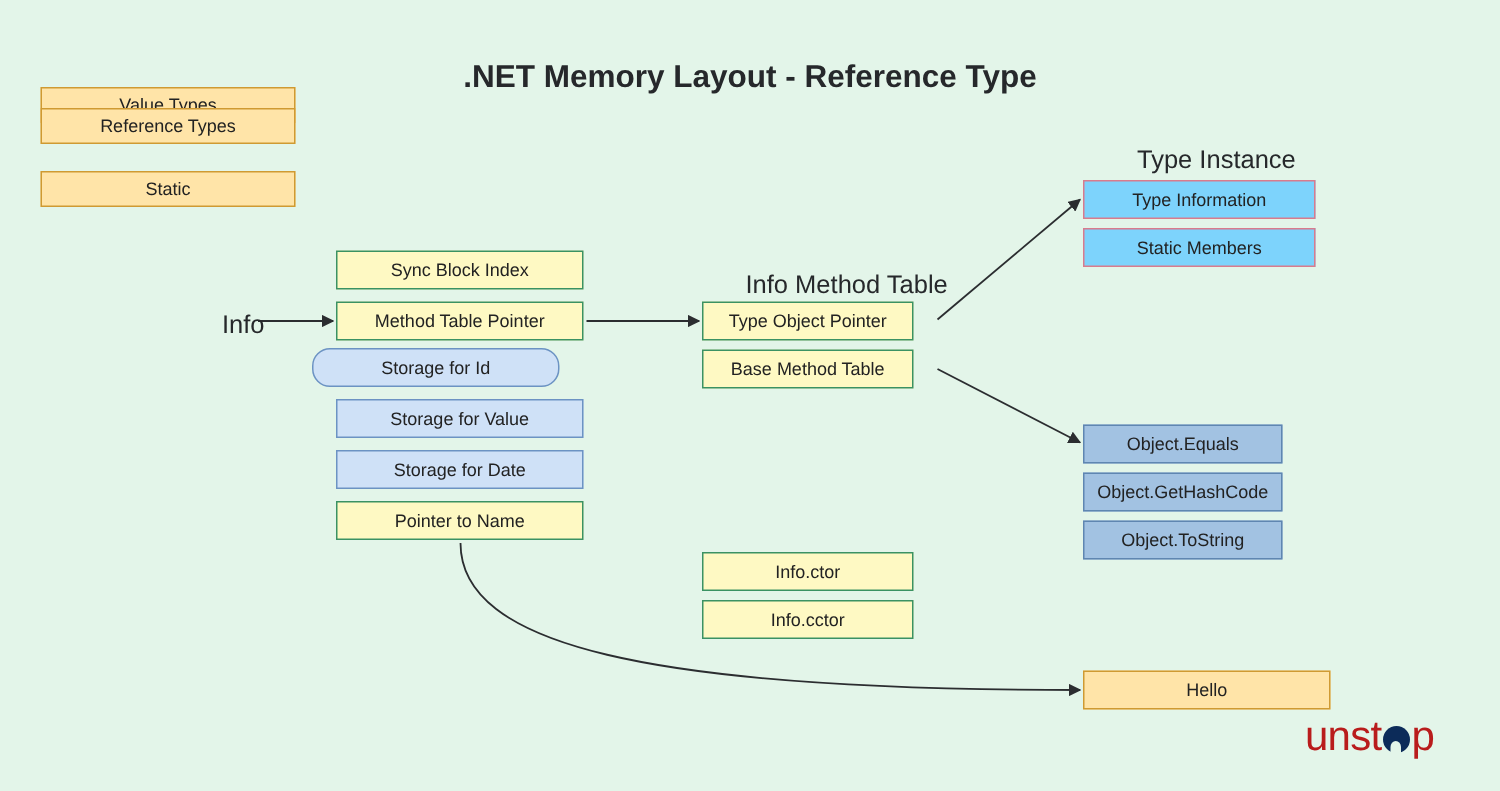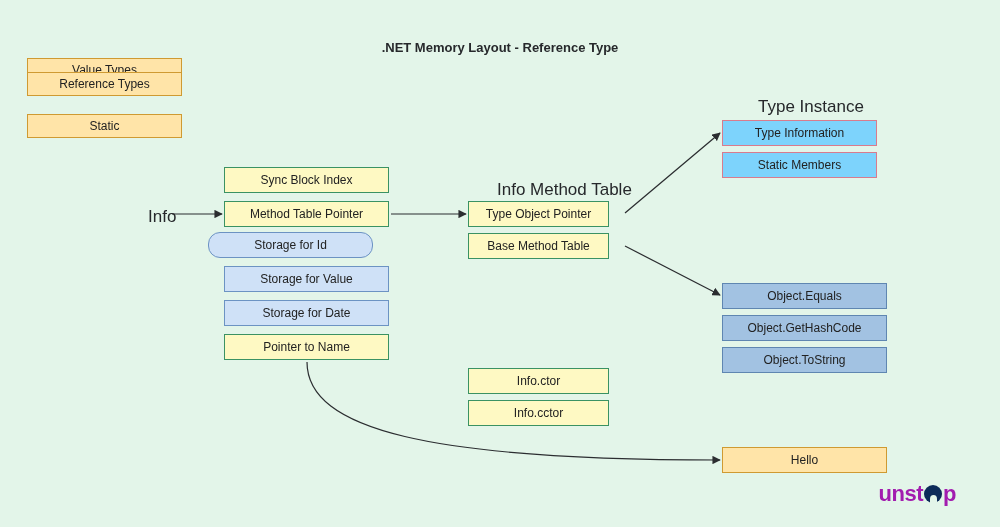--- a/index.html
+++ b/index.html
@@ -9,66 +9,66 @@
       width: 1000px;
       height: 527px;
       position: relative;
       overflow: hidden;
     }
     .title {
       position: absolute;
       top: 40px;
       left: 50%;
       transform: translateX(-50%);
-      font-size: 13px;
+      font-size: 21px;
       font-weight: 700;
       color: #26282b;
     }
     .box {
       position: absolute;
       border: 1px solid;
       text-align: center;
       font-size: 12px;
       color: #222;
       display: flex;
       align-items: center;
       justify-content: center;
       padding: 4px 8px;
     }
     .yellow { background: #ffe4a8; border-color: #cf9a32; }
     .green  { background: #fef9c3; border-color: #3a9263; }
     .blue   { background: #cfe1f7; border-color: #6c93c3; }
     .pink   { background: #7dd3fc; border-color: #d97b8d; }
     .steel  { background: #a2c2e2; border-color: #5f86b1; }
 
-    .legend { width: 155px; height: 24px; }
+    .legend { width: 170px; height: 24px; }
     .block  { width: 165px; height: 26px; }
     .method-block { width: 141px; height: 26px; }
     .type-inst { width: 155px; height: 26px; }
-    .obj-block { width: 165px; height: 26px; }
+    .obj-block { width: 133px; height: 26px; }
     .hello { width: 165px; height: 26px; }
     .label-text {
       position: absolute;
       font-size: 17px;
       color: #26282b;
     }
     svg.connectors {
       position: absolute;
       top: 0; left: 0;
       width: 1000px;
       height: 527px;
       pointer-events: none;
     }
     .logo {
       position: absolute;
       right: 44px;
       bottom: 20px;
-      font-size: 22px;
-      font-weight: 700;
-      color: #a21caf;
+      font-size: 28px;
+      font-weight: 400;
+      color: #b91c1c;
       letter-spacing: -0.5px;
     }
     .logo .orb {
       display: inline-block;
       width: 18px;
       height: 18px;
       border-radius: 50%;
       background: #0c2b59;
       position: relative;
       vertical-align: -2px;

